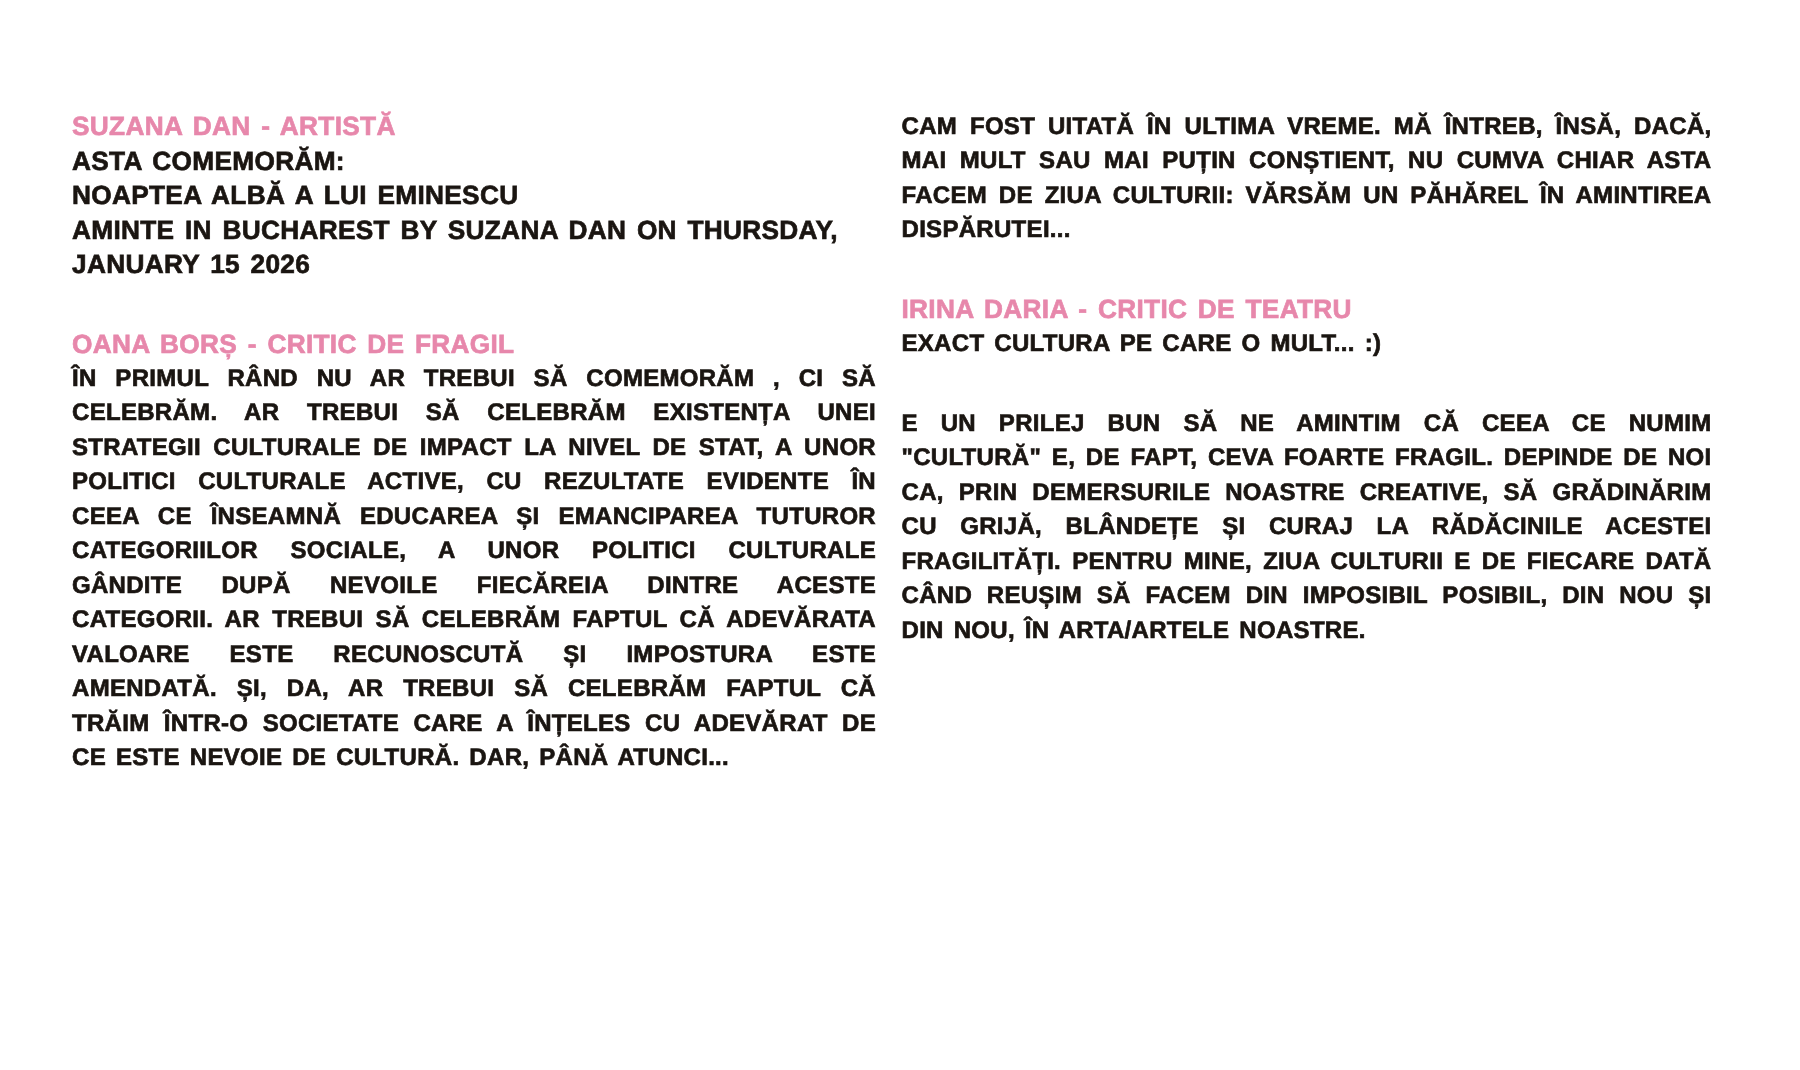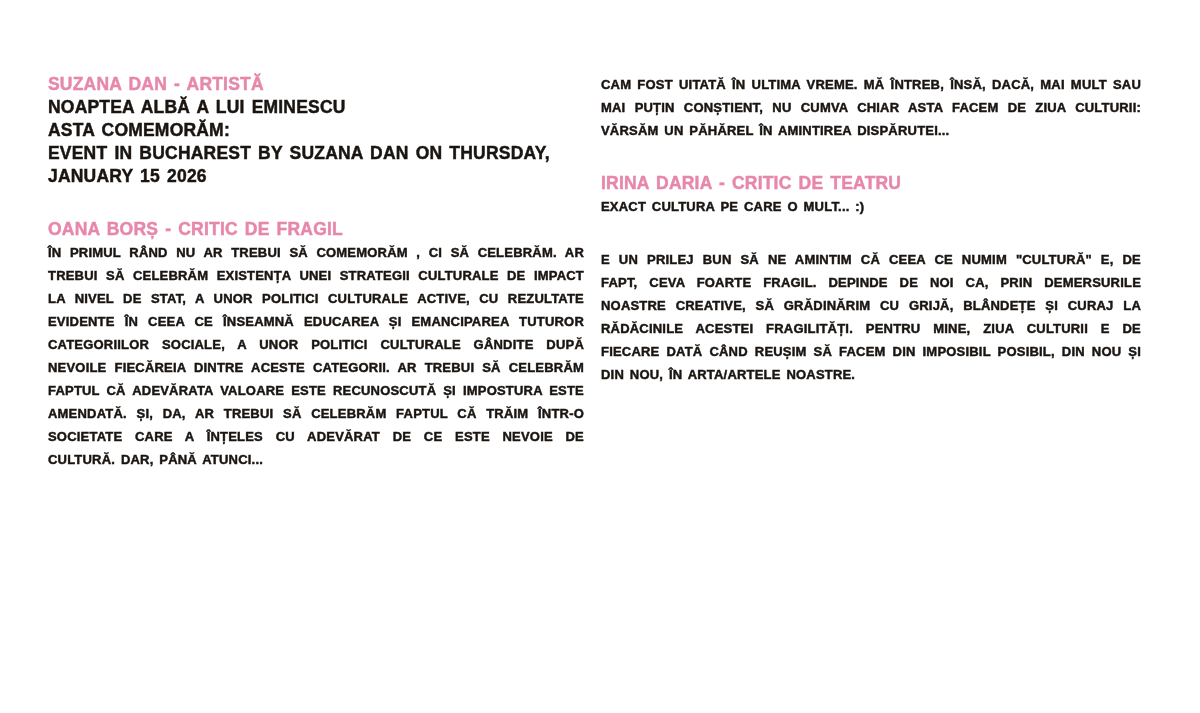--- a/index.html
+++ b/index.html
@@ -30,21 +30,21 @@
     margin: 0;
     color: #e787ab;
     font-size: 17.5px;
     line-height: 23px;
     letter-spacing: 0.2px;
     word-spacing: 2px;
     text-align: justify;
   }
   .para {
     margin: 0;
-    font-size: 13px;
+    font-size: 16px;
     line-height: 23px;
     letter-spacing: 0.2px;
     word-spacing: 2px;
     text-align: justify;
     hyphens: none;
   }
   .line {
     margin: 0;
     font-size: 17.5px;
     line-height: 23px;
@@ -56,23 +56,23 @@
 </style>
 </head>
 <body>
 
 <div class="page">
 
   <div class="col col-left">
 
     <section class="sec">
       <h2 class="author">SUZANA DAN - ARTISTĂ</h2>
+      <div class="line">ASTA COMEMORĂM:</div>
       <div class="line">NOAPTEA ALBĂ A LUI EMINESCU</div>
-      <div class="line">ASTA COMEMORĂM:</div>
-      <div class="line">EVENT IN BUCHAREST BY SUZANA DAN ON THURSDAY,</div>
+      <div class="line">AMINTE IN BUCHAREST BY SUZANA DAN ON THURSDAY,</div>
       <div class="line">JANUARY 15 2026</div>
     </section>
 
     <section class="sec">
       <h2 class="author">OANA BORȘ - CRITIC DE FRAGIL</h2>
       <p class="para">ÎN PRIMUL RÂND NU AR TREBUI SĂ COMEMORĂM , CI SĂ CELEBRĂM. AR TREBUI SĂ CELEBRĂM EXISTENȚA UNEI STRATEGII CULTURALE DE IMPACT LA NIVEL DE STAT, A UNOR POLITICI CULTURALE ACTIVE, CU REZULTATE EVIDENTE ÎN CEEA CE ÎNSEAMNĂ EDUCAREA ȘI EMANCIPAREA TUTUROR CATEGORIILOR SOCIALE, A UNOR POLITICI CULTURALE GÂNDITE DUPĂ NEVOILE FIECĂREIA DINTRE ACESTE CATEGORII. AR TREBUI SĂ CELEBRĂM FAPTUL CĂ ADEVĂRATA VALOARE ESTE RECUNOSCUTĂ ȘI IMPOSTURA ESTE AMENDATĂ. ȘI, DA, AR TREBUI SĂ CELEBRĂM FAPTUL CĂ TRĂIM ÎNTR-O SOCIETATE CARE A ÎNȚELES CU ADEVĂRAT DE CE ESTE NEVOIE DE CULTURĂ. DAR, PÂNĂ ATUNCI...</p>
     </section>
 
 
   </div>

